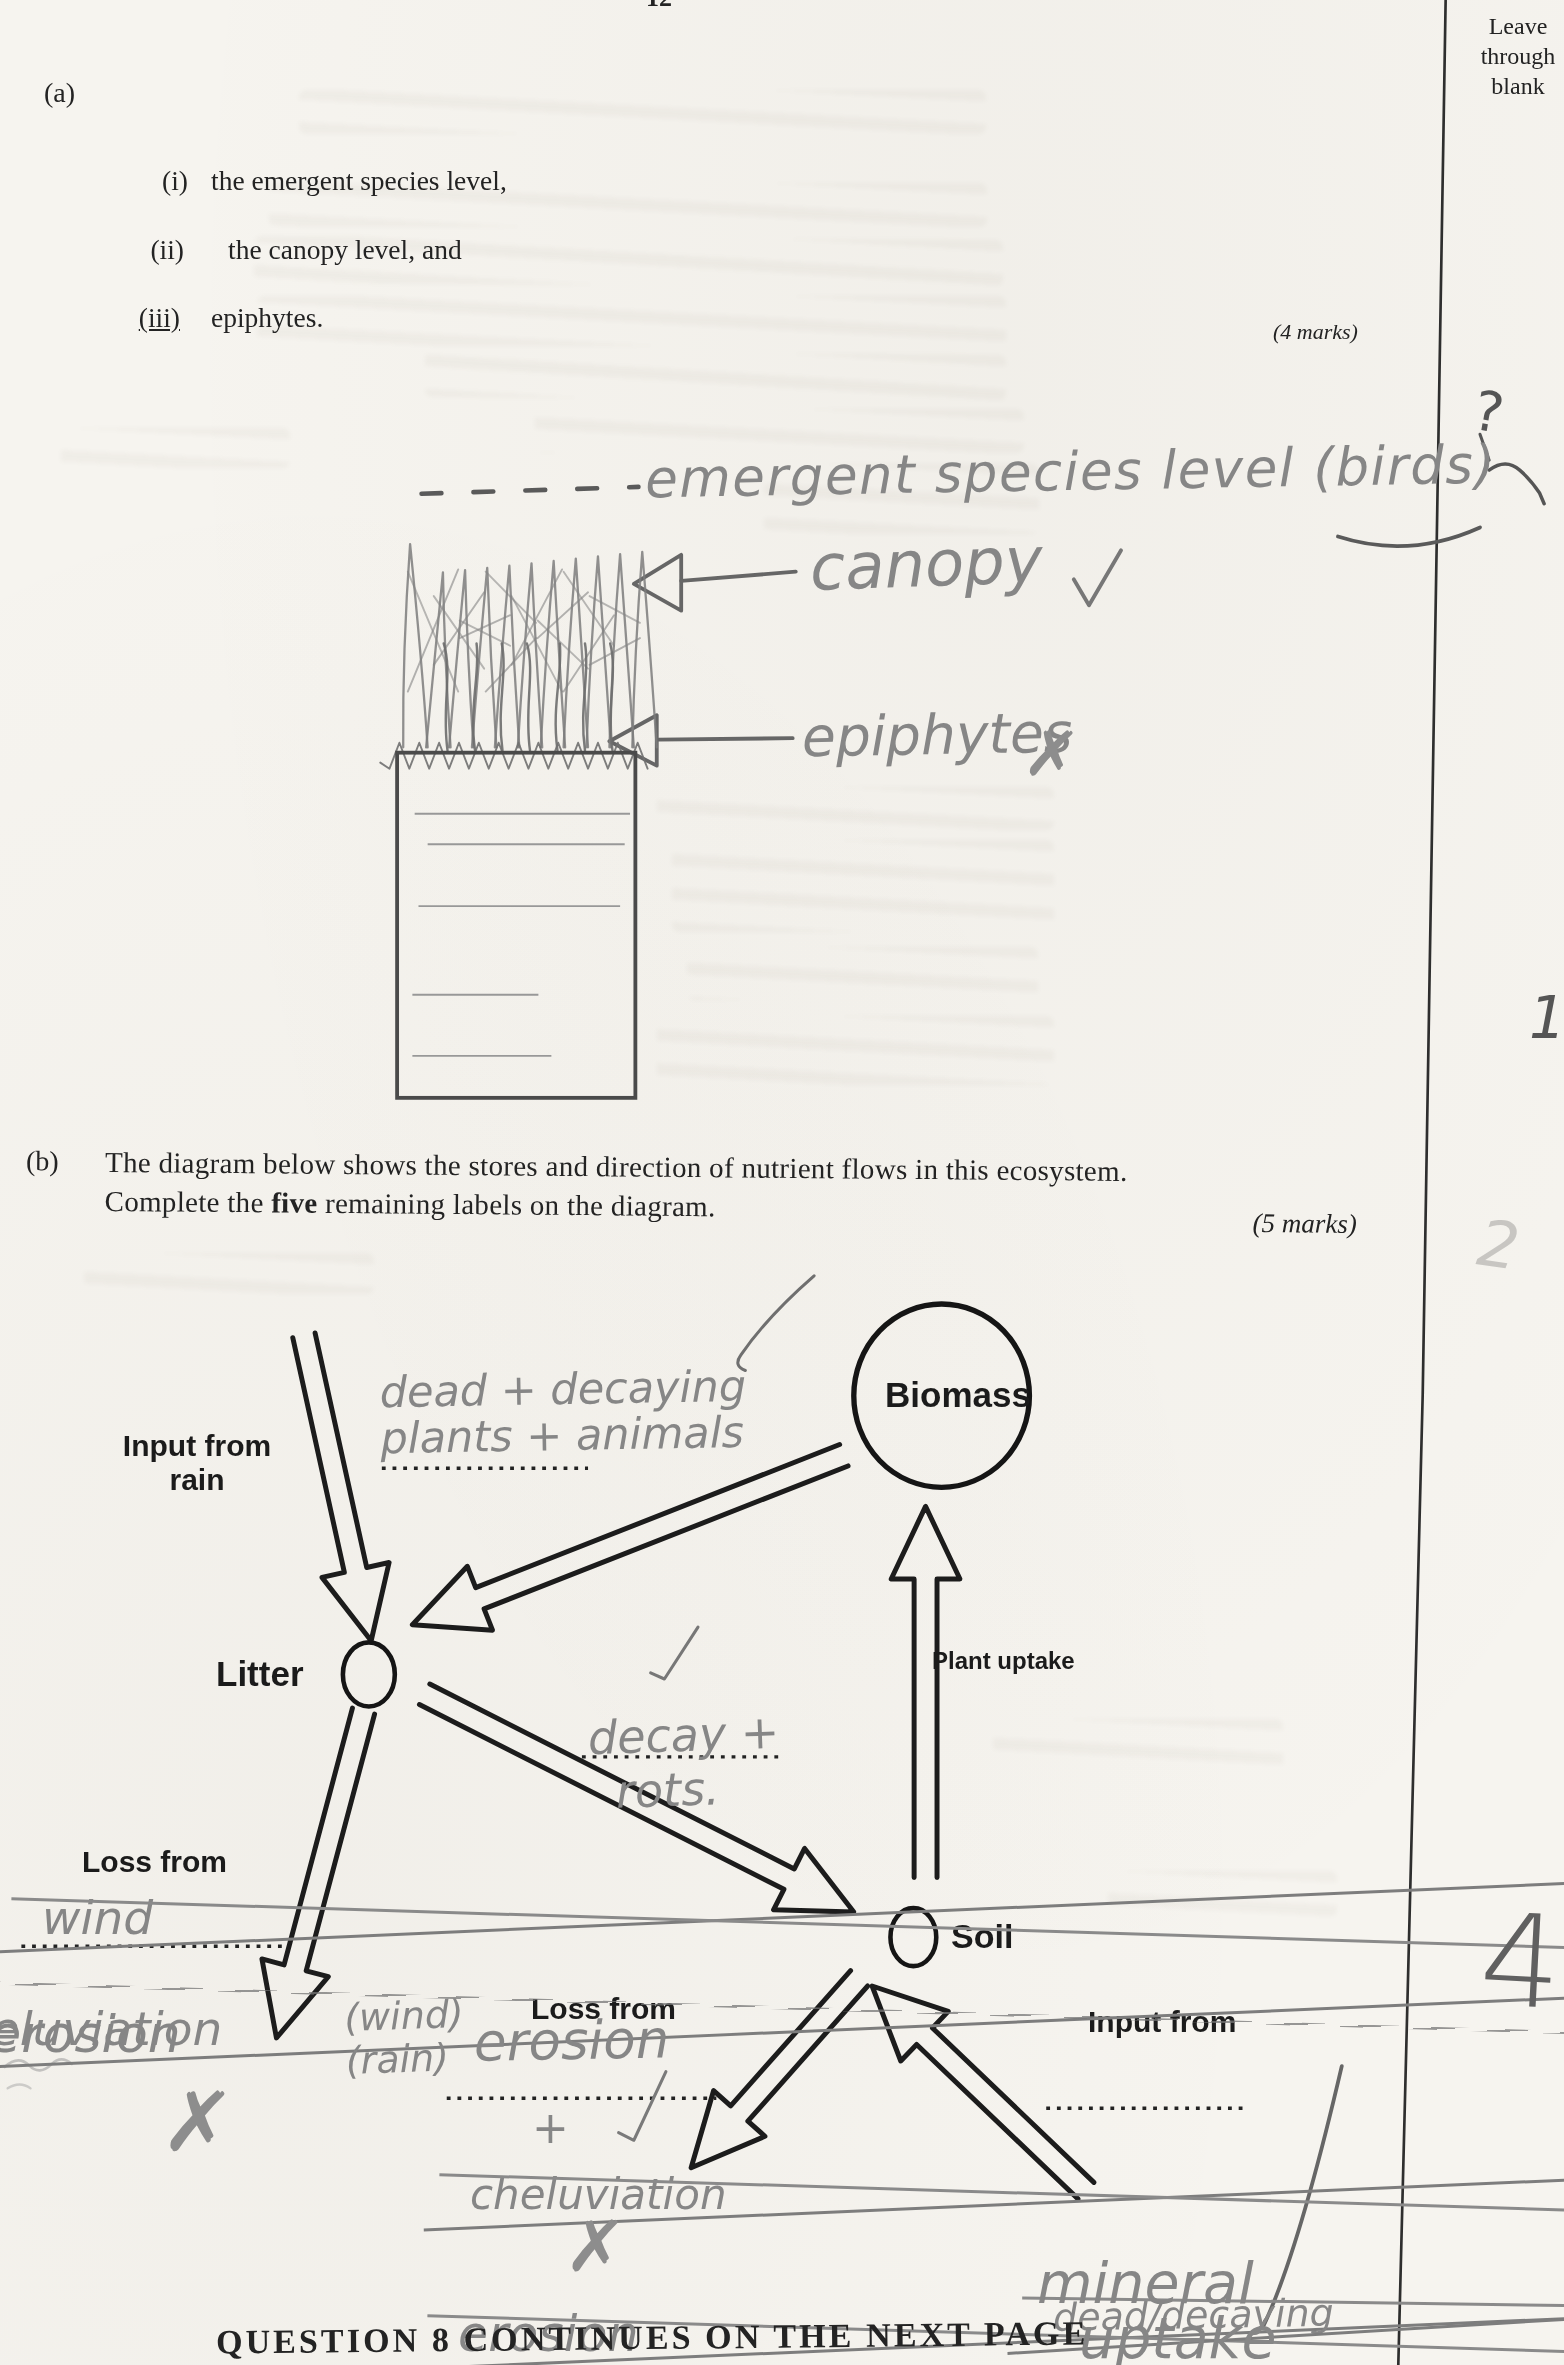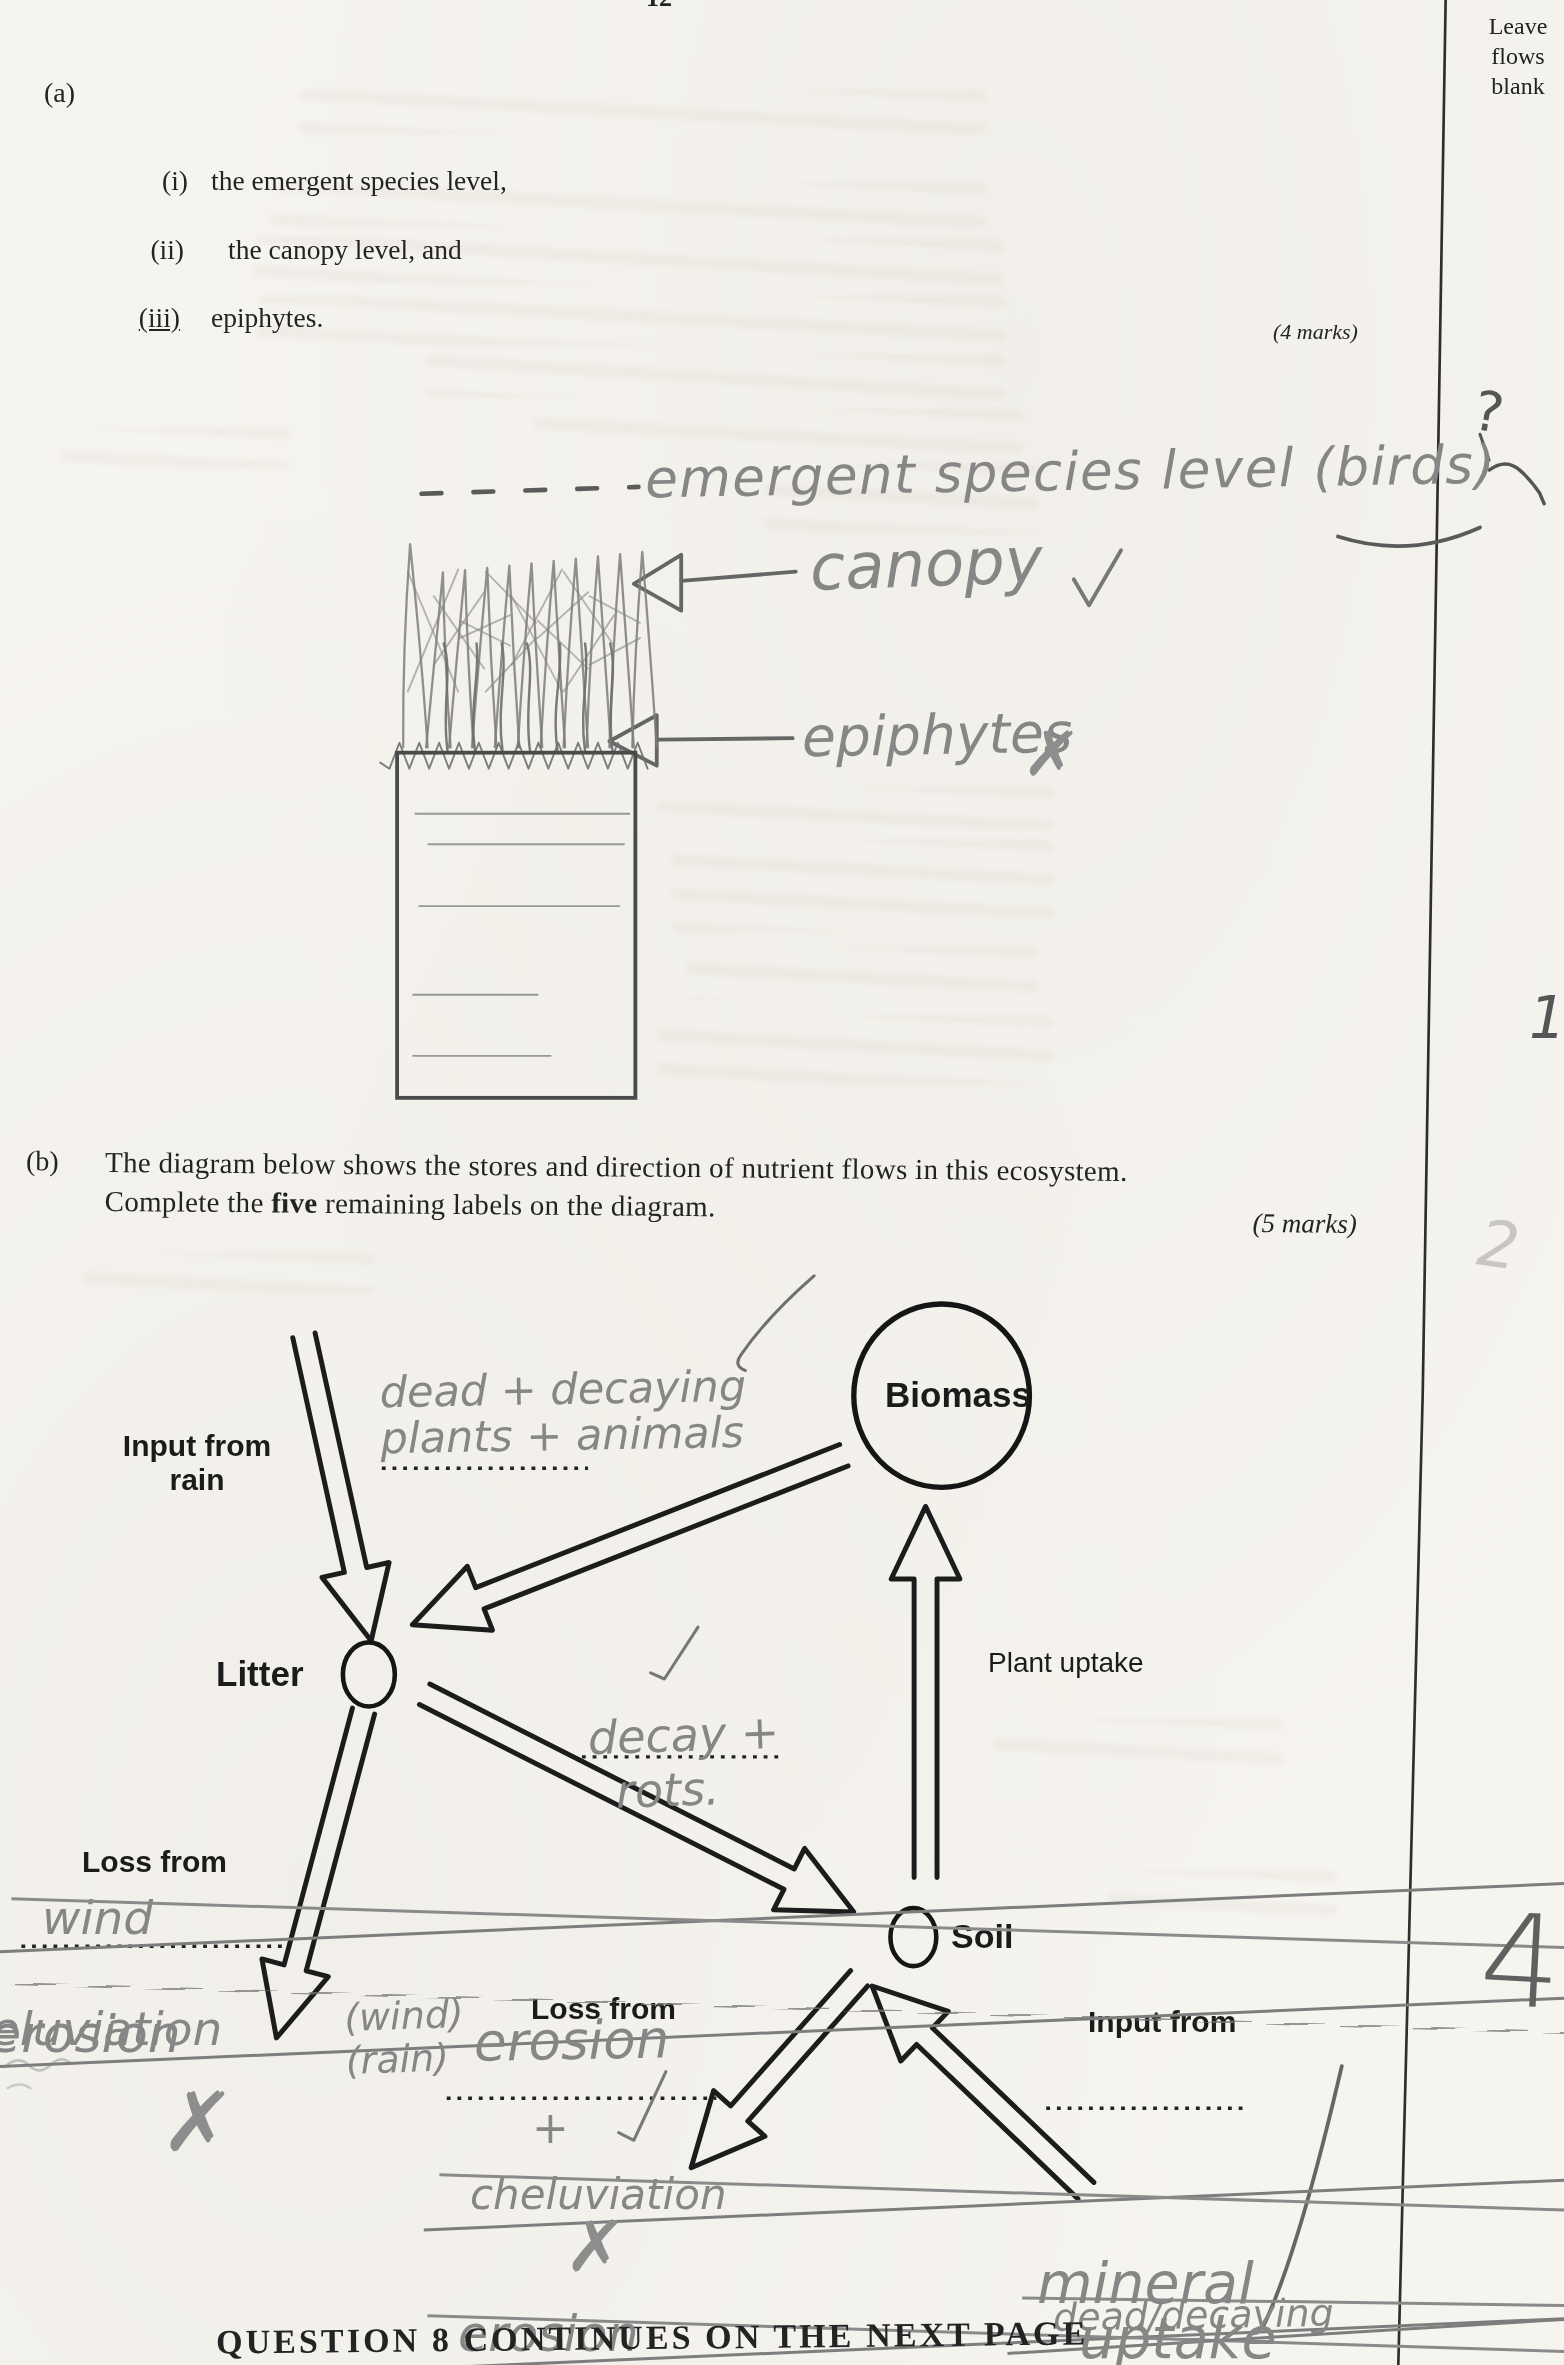--- a/index.html
+++ b/index.html
@@ -115,21 +115,21 @@
       <path d="M 1654 3046 Q 1700 2950 1757 2705" fill="none" stroke="#666" stroke-width="5" stroke-linecap="round" stroke-linejoin="round" opacity="1"></path>
       <path d="M 1645 3052 q 8 -4 12 -14" fill="none" stroke="#666" stroke-width="5" stroke-linecap="round" stroke-linejoin="round" opacity="1"></path>
       <path d="M 1938 568 l 12 34" fill="none" stroke="#555" stroke-width="4" stroke-linecap="round" stroke-linejoin="round" opacity="1"></path>
       <path d="M 1950 615 q 22 -16 40 0 q 14 12 26 30 l 6 14" fill="none" stroke="#555" stroke-width="4.5" stroke-linecap="round" stroke-linejoin="round" opacity="1"></path>
       <path d="M 6 2706 q 18 -16 32 -2 q 14 14 30 -2 q 12 -12 26 0" fill="none" stroke="#9a9a9a" stroke-width="3.5" stroke-linecap="round" stroke-linejoin="round" opacity="0.55"></path>
       <path d="M 10 2734 q 16 -10 30 0" fill="none" stroke="#a5a5a5" stroke-width="3" stroke-linecap="round" stroke-linejoin="round" opacity="0.5"></path>
     </svg>
 
   <div class="abs print z2" style="left:1473px;top:10.7px;width:90px;font-size:24px;line-height:30px;text-align:center;white-space:normal;">
     <div>Leave</div>
-    <div>flows</div>
+    <div>through</div>
     <div>blank</div>
   </div>
 
   <div class="abs print z2" style="left:646px;top:-17px;font-size:26px;font-weight:bold;">12</div>
 
   <div class="abs print z2" style="left:-20px;top:76px;font-size:28px;">8.</div>
   <div class="abs print z2" style="left:44px;top:77px;font-size:28px;">(a)</div>
 
   <div class="abs print z2" style="left:141px;top:165px;width:47px;font-size:27.5px;text-align:right;">(i)</div>
   <div class="abs print z2" style="left:211px;top:165px;font-size:27.5px;">the emergent species level,</div>
@@ -145,21 +145,21 @@
     <div class="abs print" style="left:105px;top:1185px;font-size:29px;letter-spacing:0.3px;"><span>Complete the </span><b>five</b><span> remaining labels on the diagram.</span></div>
     <div class="abs print" style="left:1253px;top:1198px;font-size:27px;font-style:italic;">(5 marks)</div>
   </div>
 
   <div class="abs dlabel z2" style="left:115px;top:1429px;width:164px;font-size:30px;font-weight:600;text-align:center;line-height:34px;white-space:normal;">
     <div>Input from</div>
     <div>rain</div>
   </div>
   <div class="abs dlabel z2" style="left:854px;top:1375px;width:177px;font-size:35px;font-weight:bold;text-align:right;">Biomass</div>
   <div class="abs dlabel z2" style="left:216px;top:1654px;font-size:35px;font-weight:bold;">Litter</div>
-  <div class="abs dlabel z2" style="left:988px;top:1647px;font-size:28px;font-weight:normal;">Plant uptake</div>
+  <div class="abs dlabel z2" style="left:932px;top:1647px;font-size:24px;font-weight:bold;">Plant uptake</div>
   <div class="abs dlabel z2" style="left:951px;top:1917px;font-size:34px;font-weight:bold;">Soil</div>
   <div class="abs dlabel z2" style="left:82px;top:1845px;font-size:30px;font-weight:600;">Loss from</div>
   <div class="abs dlabel z2" style="left:531px;top:1992px;font-size:30px;font-weight:600;">Loss from</div>
   <div class="abs dlabel z2" style="left:1088px;top:2005px;font-size:30px;font-weight:600;">Input from</div>
 
   <div class="abs hw z2" style="left:645px;top:441px;font-size:53px;letter-spacing:1.5px;transform:rotate(-1deg);">emergent species level (birds)</div>
   <div class="abs hw z2" style="left:810px;top:527px;font-size:64px;transform:rotate(-2deg);">canopy</div>
   <div class="abs hw z2" style="left:802px;top:703px;font-size:55px;transform:rotate(-1deg);">epiphytes</div>
 
   <div class="abs hw z2" style="left:380px;top:1366px;font-size:43px;line-height:46px;transform:rotate(-1deg);white-space:normal;width:367px;">

